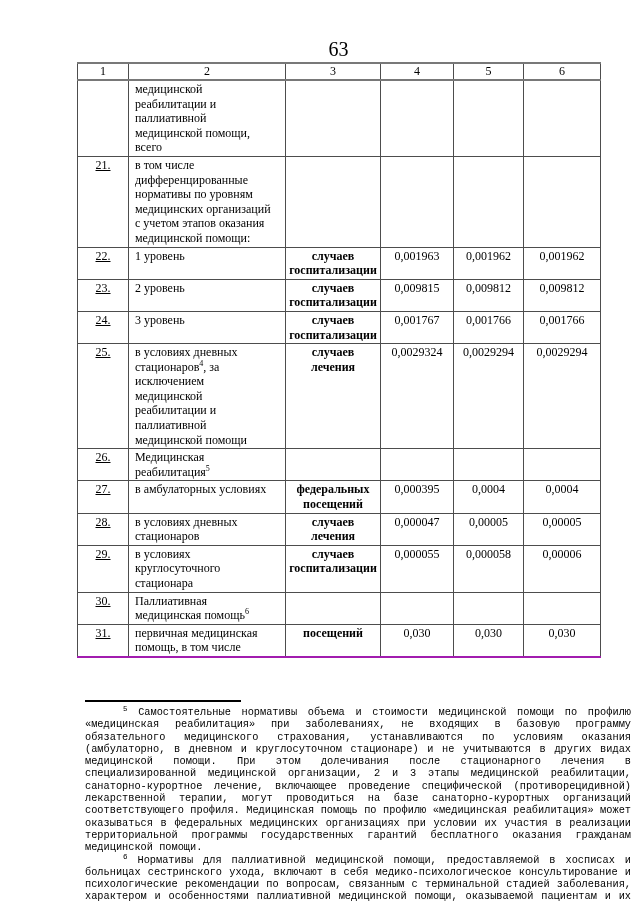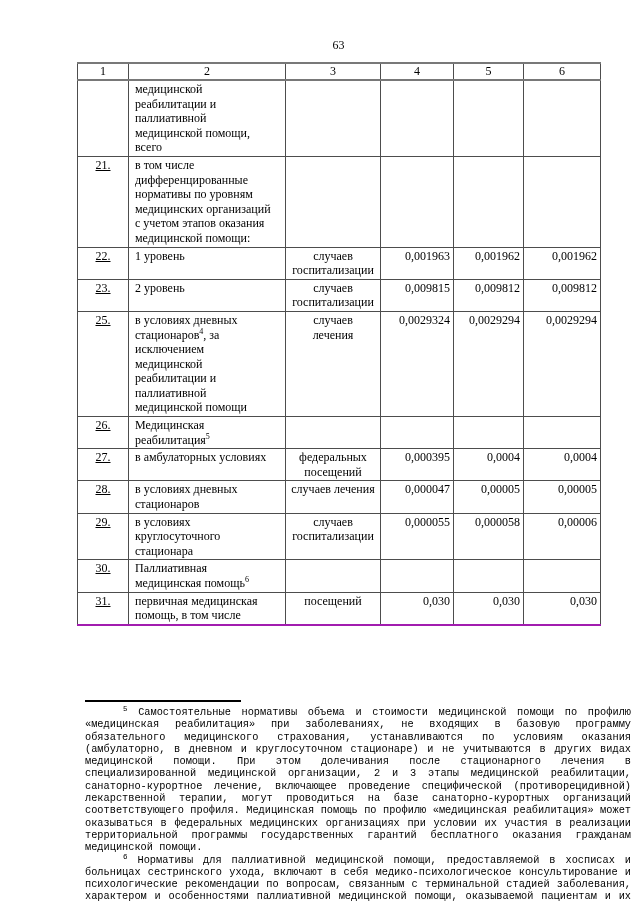--- a/index.html
+++ b/index.html
@@ -2,40 +2,40 @@
 <html><head>
 <meta charset="utf-8">
 <style>
   html,body{margin:0;padding:0;}
   body{
     width:640px;height:905px;background:#ffffff;position:relative;
     font-family:"Liberation Serif", serif;color:#000;
   }
   .page-number{
     position:absolute;top:38px;left:77px;width:523px;
-    text-align:center;font-size:12px;font-family:Liberation Serif, serif;
+    text-align:center;font-size:20px;font-family:Liberation Serif, serif;
   }
   table.norm-table{
     position:absolute;top:62px;left:77px;width:523px;
     border-collapse:collapse;table-layout:fixed;
     font-size:12px;line-height:14.6px;
   }
   .norm-table th,.norm-table td{
     border:1px solid #4d4d4d;vertical-align:top;
     padding:1px 3px;overflow:hidden;
   }
   .norm-table th{
     border-top:2px solid #787878;border-bottom:2px solid #787878;
     font-weight:normal;text-align:center;padding:0 2px;height:15px;
   }
   .norm-table tr:last-child td{border-bottom:2px solid #a21caf;}
   td.c-num{text-align:center;text-decoration:underline;}
   td.c-name{text-align:left;white-space:pre-line;padding-left:6px;padding-right:4px;margin-left:17px;}
-  td.c-unit{text-align:center;white-space:pre-line;}
-  td.c-val{text-align:right;}
+  td.c-unit{text-align:center;white-space:pre-line;font-weight:bold;}
+  td.c-val{text-align:center;}
   sup.fn-ref{font-size:8px;line-height:0;}
   .footnotes{
     position:absolute;top:700px;left:85px;width:546px;
     font-size:10.3px;line-height:12.3px;text-align:justify;font-family:Liberation Mono, monospace;
   }
   .fn-rule{width:156px;border-top:2px solid #000;margin:0 0 4px 0;}
   p.footnote{margin:0;text-indent:38px;}
   p.footnote sup{font-size:7.5px;line-height:0;}
 </style>
 </head>
@@ -96,20 +96,29 @@
     <td class="c-val">0,001962</td>
   </tr>
   <tr style="height:30px">
     <td class="c-num">23.</td>
     <td class="c-name">2 уровень</td>
     <td class="c-unit">случаев
 госпитализации</td>
     <td class="c-val">0,009815</td>
     <td class="c-val">0,009812</td>
     <td class="c-val">0,009812</td>
+  </tr>
+  <tr style="height:30px">
+    <td class="c-num">24.</td>
+    <td class="c-name">3 уровень</td>
+    <td class="c-unit">случаев
+госпитализации</td>
+    <td class="c-val">0,001767</td>
+    <td class="c-val">0,001766</td>
+    <td class="c-val">0,001766</td>
   </tr>
   <tr style="height:105px">
     <td class="c-num">25.</td>
     <td class="c-name"><span>в условиях дневных
 стационаров</span><sup class="fn-ref">4</sup><span>, за
 исключением
 медицинской
 реабилитации и
 паллиативной
 медицинской помощи</span></td>

